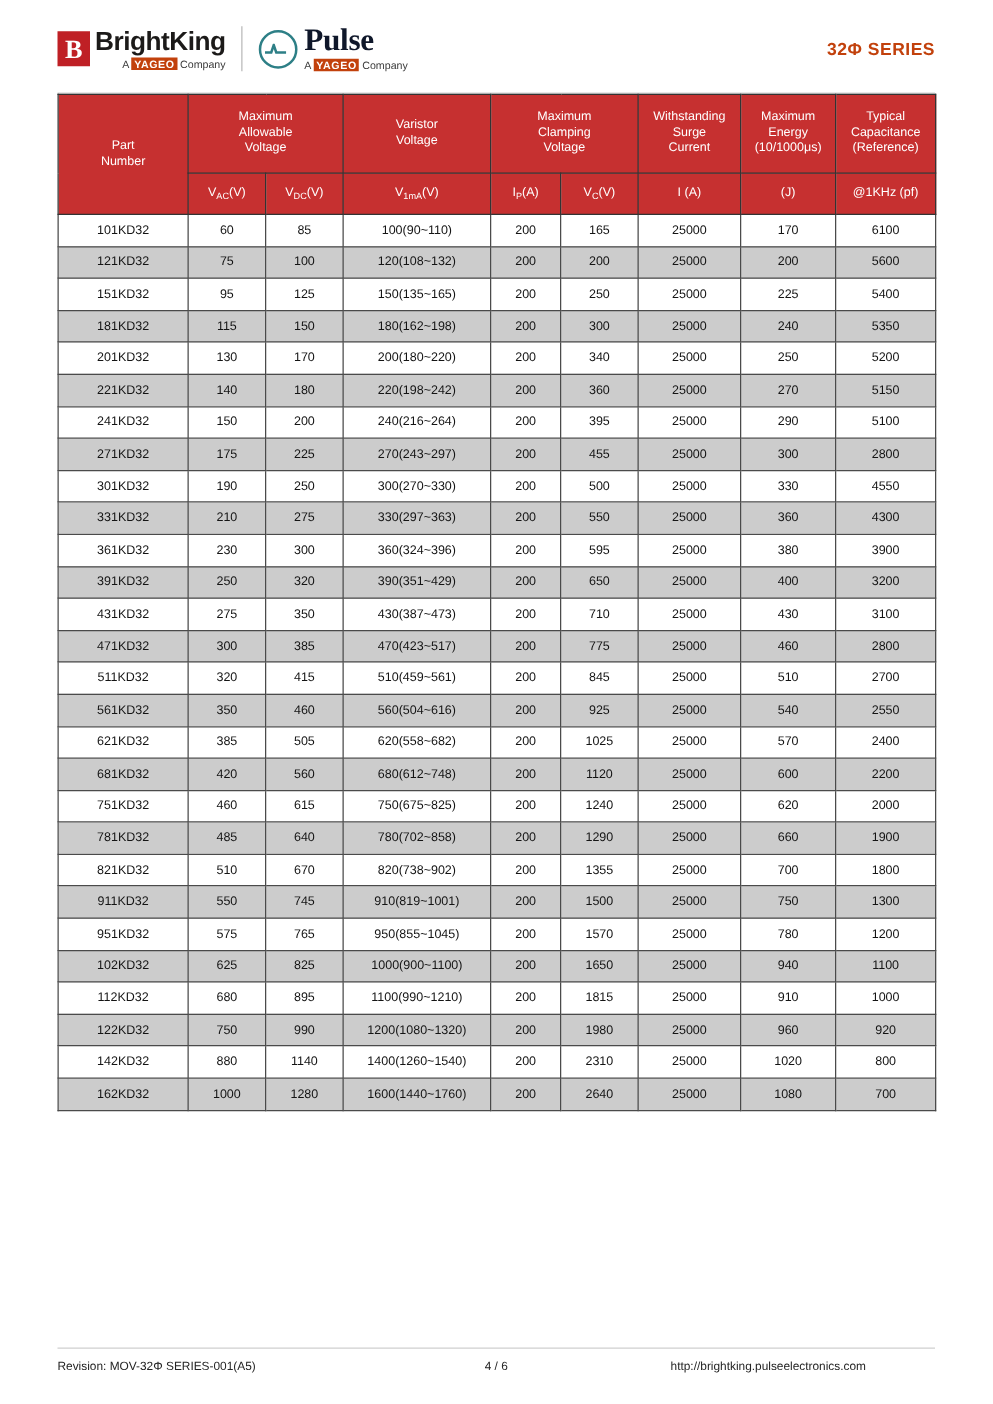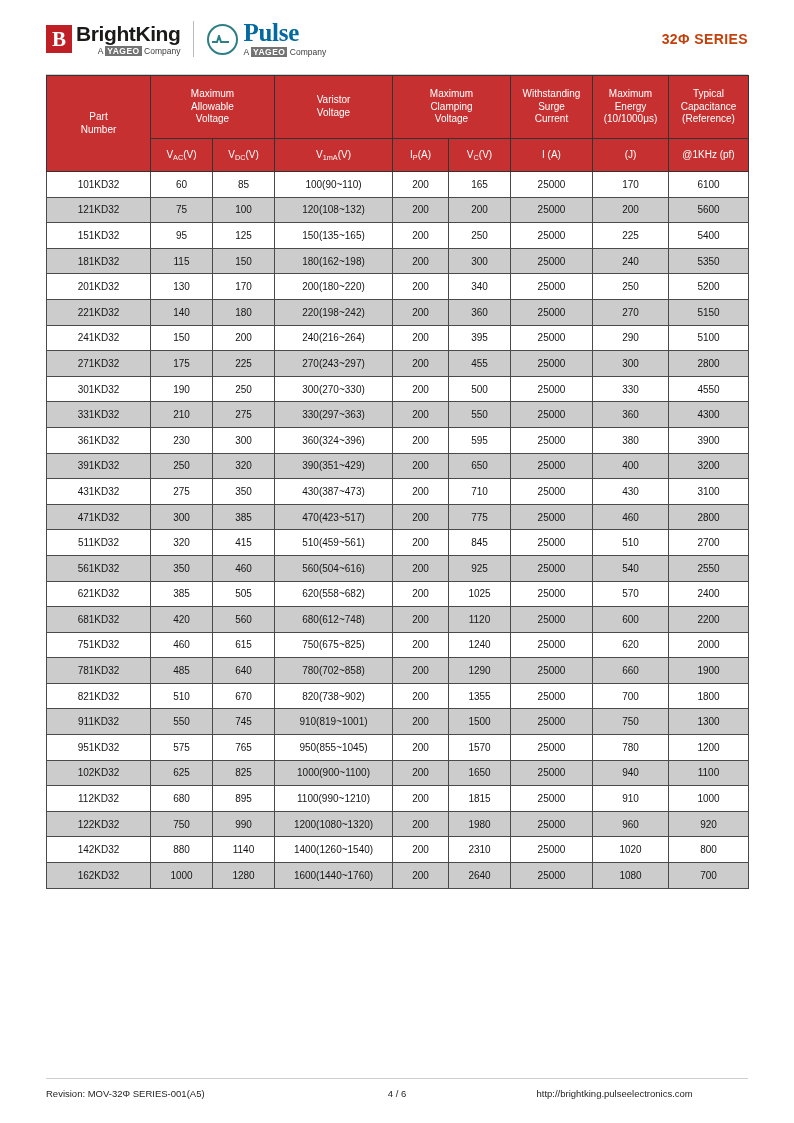--- a/index.html
+++ b/index.html
@@ -65,21 +65,21 @@
     letter-spacing: -0.4px;
   }
   .sub-company {
     font-size: 8.5px;
     color: #3b3b3b;
     margin-top: 3px;
     text-align: right;
     white-space: nowrap;
   }
   .yageo {
-    background: #737373;
+    background: #c2410c;
     color: #ffffff;
     font-weight: bold;
     padding: 0 2px;
     letter-spacing: 0.5px;
   }
   .logo-div {
     width: 1px;
     height: 36px;
     background: #b9b9b9;
     margin: 0 13px;
@@ -97,21 +97,21 @@
   .pulse-wave {
     position: absolute;
     left: 3px;
     top: 9px;
     width: 17px;
     height: 9px;
   }
   .pulse-name {
     font-size: 25px;
     font-weight: bold;
-    color: #0369a1;
+    color: #0f172a;
     font-family: "Liberation Serif", serif;
     line-height: 0.95;
     letter-spacing: -0.3px;
   }
   .hdr-rule {
     flex: 1;
     height: 1px;
     background: #c9c9c9;
     margin-left: 14px;
     margin-top: 22px;

